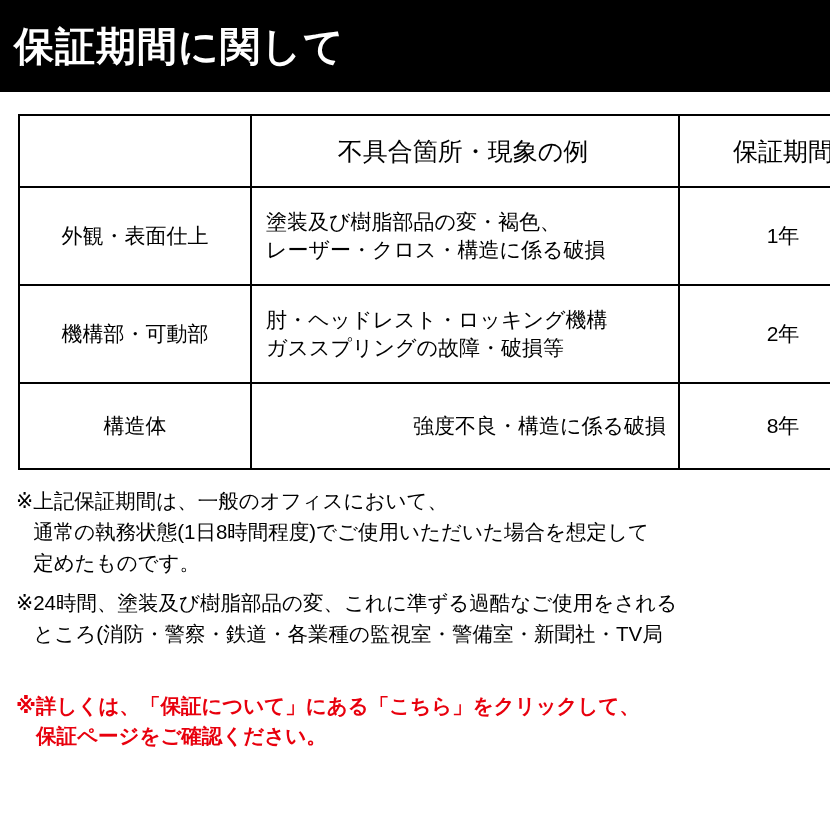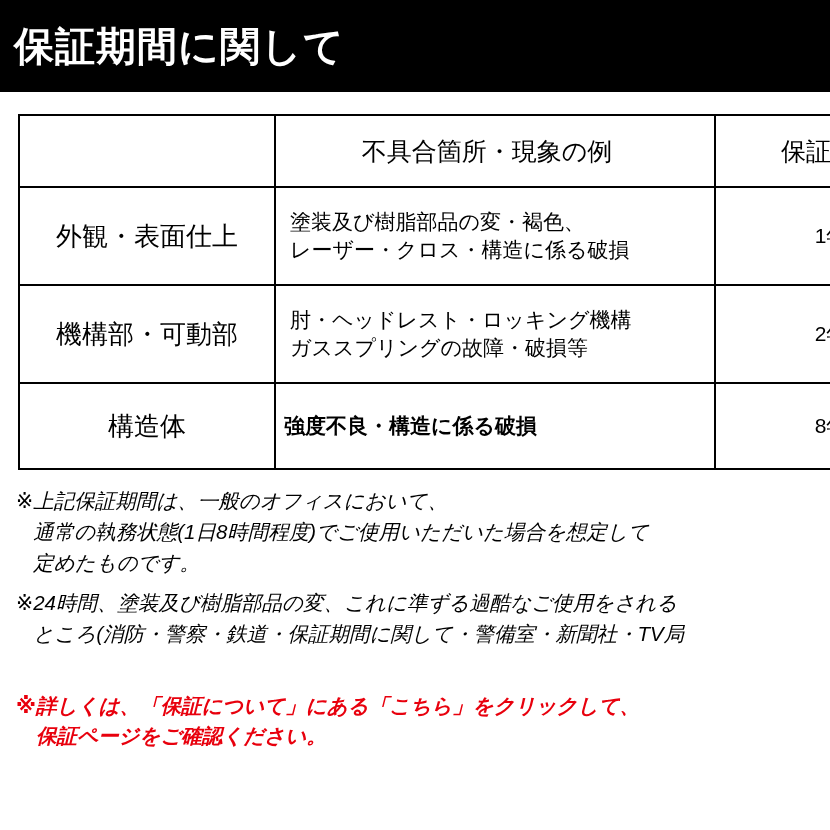--- a/index.html
+++ b/index.html
@@ -43,63 +43,62 @@
     padding: 22px 18px 0 18px;
     box-sizing: border-box;
   }
   table.warranty {
     border-collapse: collapse;
     width: 794px;
     table-layout: fixed;
   }
   table.warranty td {
     border: 2px solid #000000;
-    padding: 6px 24px;
+    padding: 6px 12px;
     vertical-align: middle;
     font-size: 21px;
     line-height: 1.32;
   }
   .col-cat   { width: 206px; text-align: center; }
   .col-desc  { width: 406px; text-align: left; padding-left: 14px !important; }
   .col-term  { width: 182px; text-align: center; }
 
   tr.head td {
     font-size: 25px;
     height: 62px;
     padding-top: 4px;
     padding-bottom: 4px;
   }
   tr.head td.col-desc { text-align: center; padding-left: 8px !important; }
   td.blank { border-left: 2px solid #000; }
 
   tr.body td { height: 84px; }
-  tr.body td.col-cat { font-size: 26px; }
+  tr.body td.col-cat { font-size: 21px; }
   tr.body td.col-term { font-size: 21px; }
 
   tr.row-struct td { height: 72px; }
-  tr.row-struct td.col-desc { text-align: left; padding-left: 8px !important; font-weight: bold; }
+  tr.row-struct td.col-desc { text-align: right; padding-left: 8px !important; }
 
   
   .notes {
     padding: 16px 16px 0 16px;
     box-sizing: border-box;
     font-size: 20.5px;
     line-height: 1.5;
   }
   .note {
     display: flex;
     margin-bottom: 10px;
   }
   .note .marker {
     flex: 0 0 auto;
     white-space: pre;
   }
   .note .note-body {
     flex: 1 1 auto;
-    font-style: italic;
   }
   .note .line { white-space: nowrap; }
   .note-red {
     color: #e8000d;
     font-weight: bold;
     margin-top: 4px;
   }
 </style>
 </head>
 <body>
@@ -156,21 +155,21 @@
         <span class="line">上記保証期間は、一般のオフィスにおいて、</span><br>
         <span class="line">通常の執務状態(1日8時間程度)でご使用いただいた場合を想定して</span><br>
         <span class="line">定めたものです。</span>
       </span>
     </div>
 
     <div class="note">
       <span class="marker">※</span>
       <span class="note-body">
         <span class="line">24時間、塗装及び樹脂部品の変、これに準ずる過酷なご使用をされる</span><br>
-        <span class="line">ところ(消防・警察・鉄道・保証期間に関して・警備室・新聞社・TV局</span><br>
+        <span class="line">ところ(消防・警察・鉄道・各業種の監視室・警備室・新聞社・TV局</span><br>
         <br>
       </span>
     </div>
 
     <div class="note note-red">
       <span class="marker">※</span>
       <span class="note-body">
         <span class="line">詳しくは、「保証について」にある「こちら」をクリックして、</span><br>
         <span class="line">保証ページをご確認ください。</span>
       </span>

